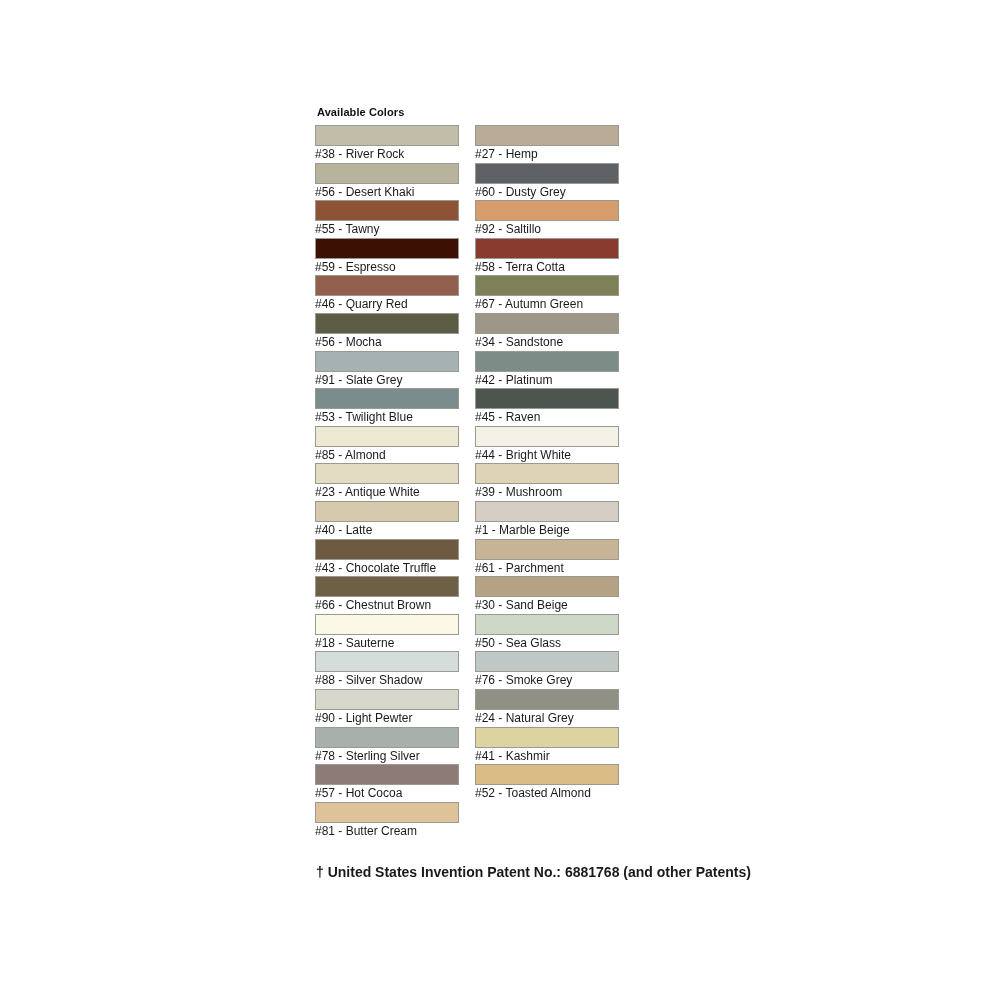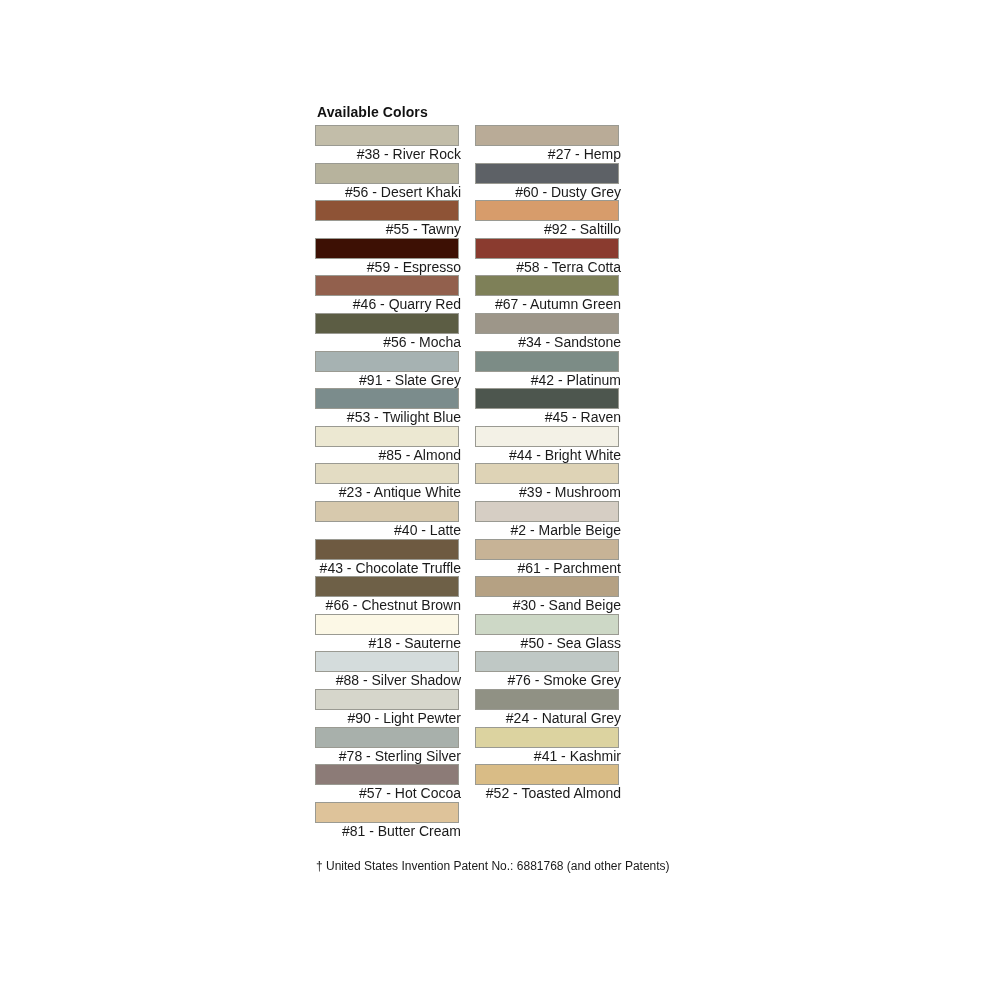--- a/index.html
+++ b/index.html
@@ -21,21 +21,21 @@
     height: 1000px;
     background: #ffffff;
   }
   #chart-area {
     position: absolute;
     left: 315px;
     top: 106px;
     width: 330px;
   }
   #available-colors-title {
-    font-size: 14px;
+    font-size: 11px;
     font-weight: bold;
     color: #111111;
     letter-spacing: 0.1px;
     margin: 0 0 6px 2px;
     line-height: 13px;
   }
   #swatch-columns {
     display: flex;
     flex-direction: row;
     gap: 14px;
@@ -51,34 +51,34 @@
   }
   .swatch-chip {
     display: block;
     width: 144px;
     height: 21px;
     border: 1px solid #9a9a92;
     box-sizing: border-box;
   }
   .swatch-label {
     display: block;
-    font-size: 14px;
+    font-size: 12px;
     line-height: 10px;
     color: #1a1a1a;
     margin-top: 3px;
     white-space: nowrap;
-    text-align: right;
   }
   #patent-note {
-    font-size: 12px;
+    font-size: 14px;
     line-height: 11px;
     color: #1a1a1a;
-    margin-top: 22px;
+    margin-top: 28px;
     margin-left: 1px;
     white-space: nowrap;
+    font-weight: bold;
   }
 </style>
 </head>
 <body>
 
 <div id="sheet">
   <div id="chart-area">
 
     <div id="available-colors-title">Available Colors</div>
 
@@ -198,21 +198,21 @@
           <div class="swatch-entry">
             <span class="swatch-chip" style="background-color: rgb(243, 241, 230);"></span>
             <span class="swatch-label">#44 - Bright White</span>
           </div>
           <div class="swatch-entry">
             <span class="swatch-chip" style="background-color: rgb(222, 211, 182);"></span>
             <span class="swatch-label">#39 - Mushroom</span>
           </div>
           <div class="swatch-entry">
             <span class="swatch-chip" style="background-color: rgb(214, 206, 196);"></span>
-            <span class="swatch-label">#2 - Marble Beige</span>
+            <span class="swatch-label">#1 - Marble Beige</span>
           </div>
           <div class="swatch-entry">
             <span class="swatch-chip" style="background-color: rgb(199, 179, 150);"></span>
             <span class="swatch-label">#61 - Parchment</span>
           </div>
           <div class="swatch-entry">
             <span class="swatch-chip" style="background-color: rgb(181, 161, 131);"></span>
             <span class="swatch-label">#30 - Sand Beige</span>
           </div>
           <div class="swatch-entry">

